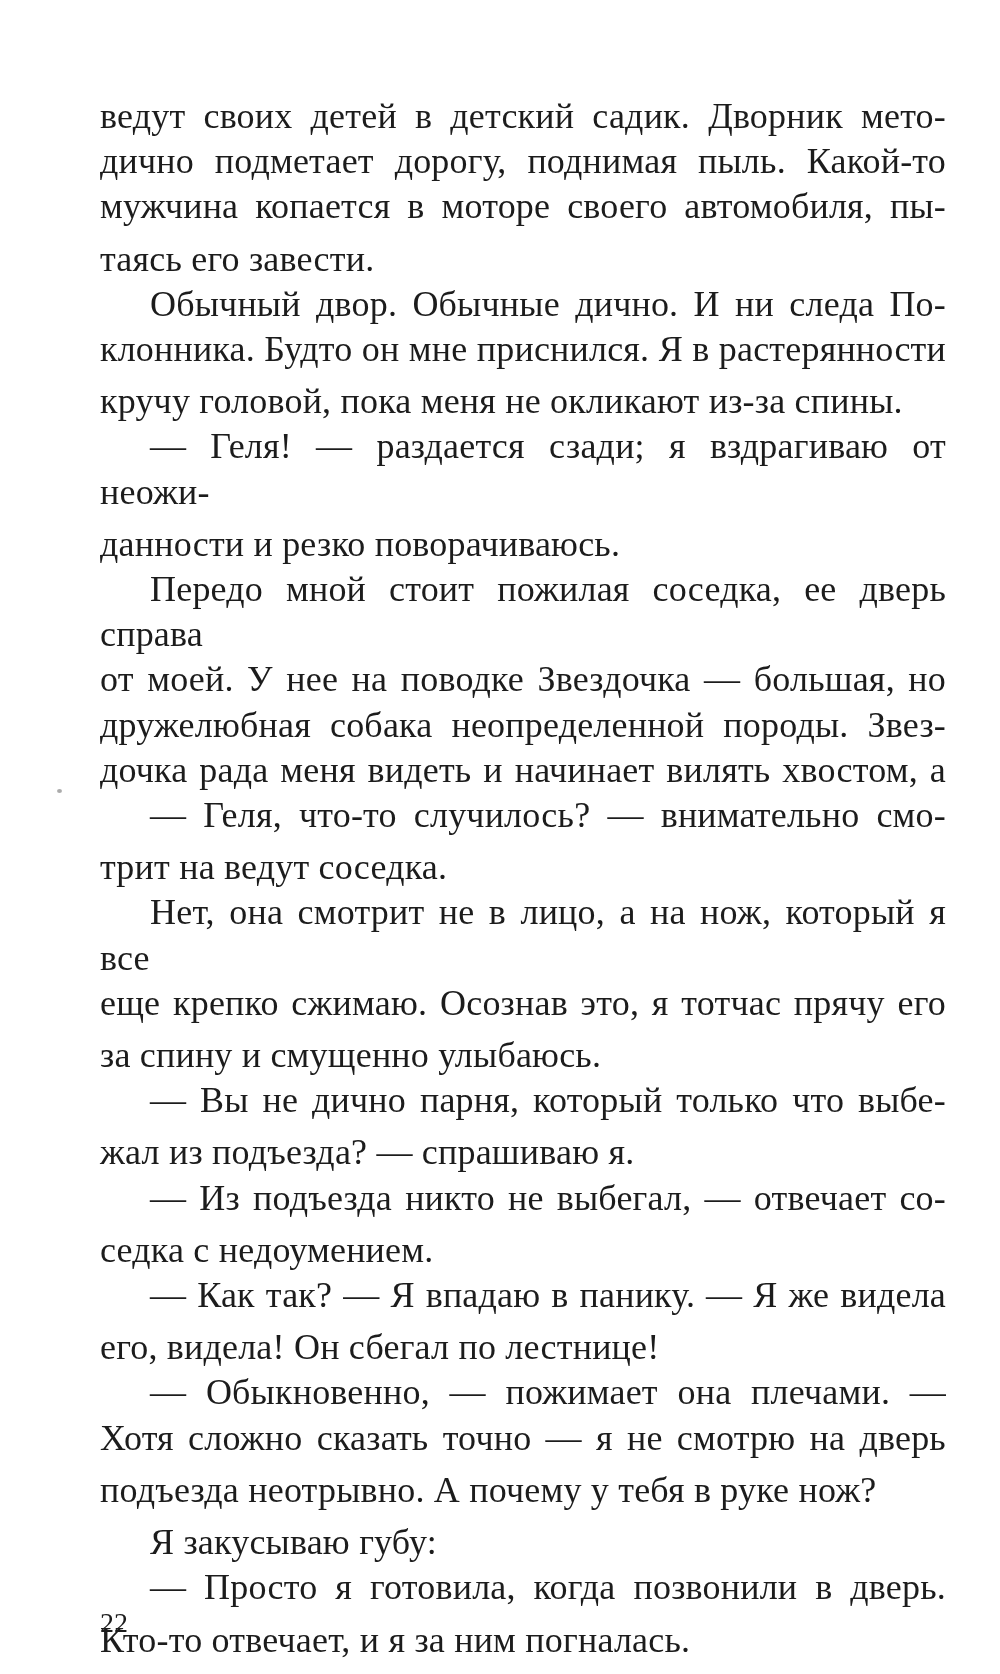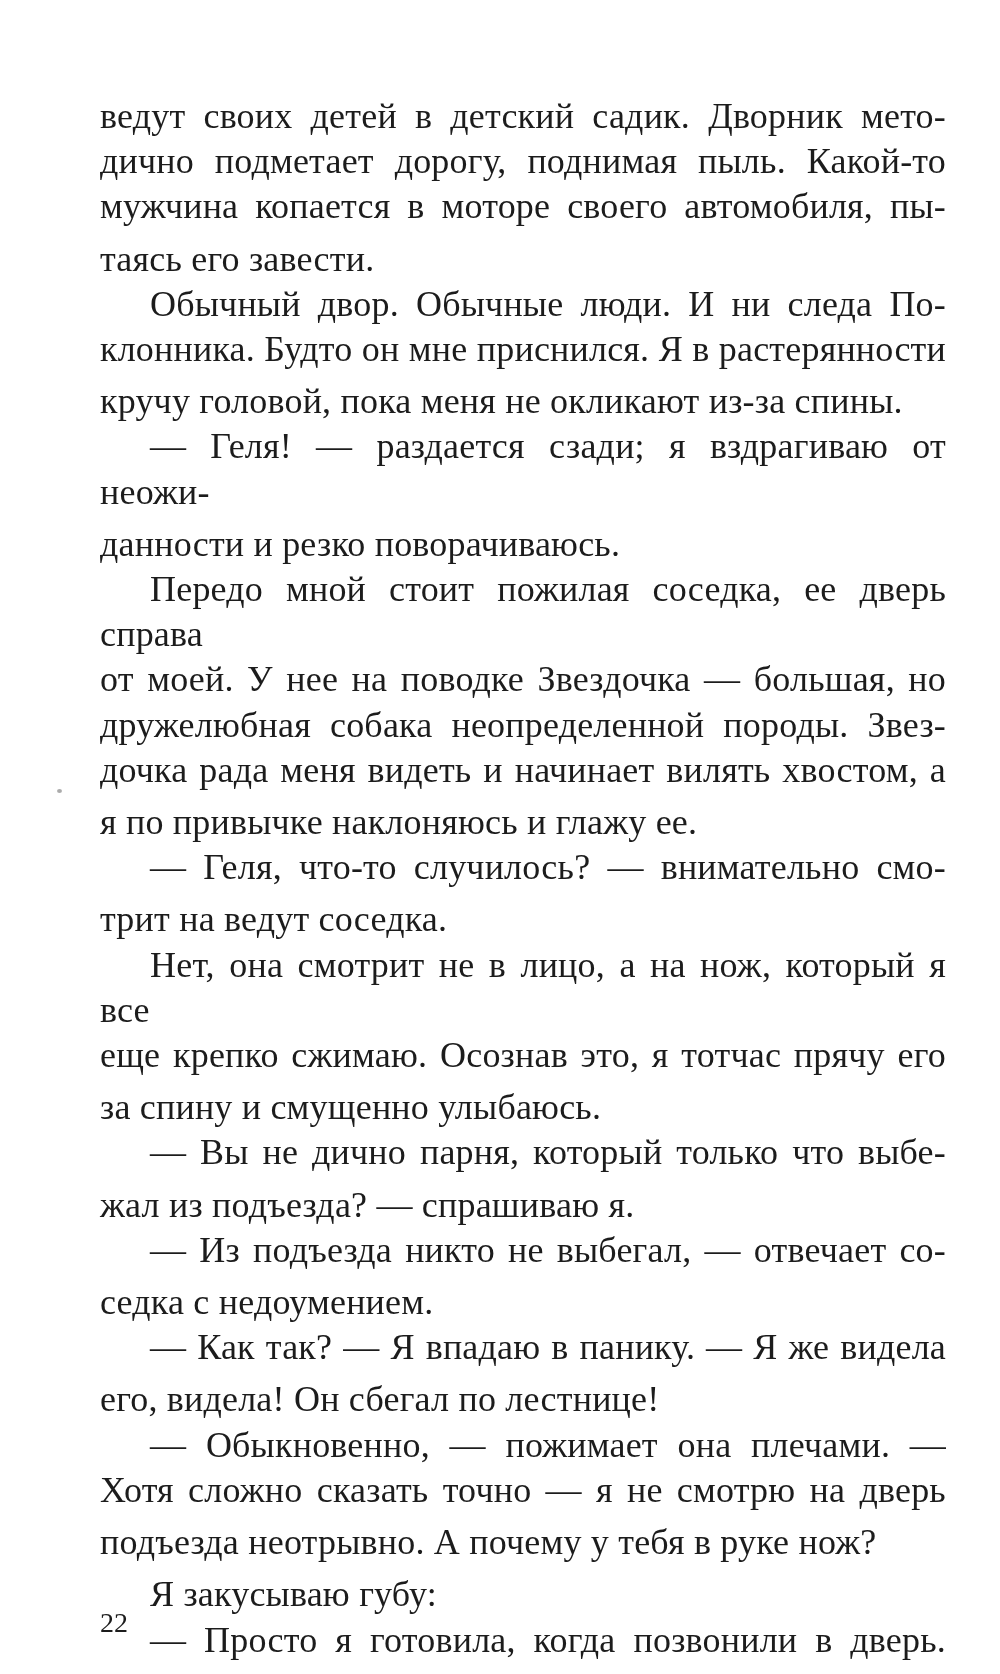--- a/index.html
+++ b/index.html
@@ -72,34 +72,33 @@
 
 <div class="page">
   <main class="text-block">
       <div class="para">
         <div class="line just">ведут своих детей в детский садик. Дворник мето-</div>
         <div class="line just">дично подметает дорогу, поднимая пыль. Какой-то</div>
         <div class="line just">мужчина копается в моторе своего автомобиля, пы-</div>
         <div class="line last">таясь его завести.</div>
       </div>
       <div class="para indent">
-        <div class="line just">Обычный двор. Обычные люди. И ни следа По-</div>
+        <div class="line just">Обычный двор. Обычные дично. И ни следа По-</div>
         <div class="line just">клонника. Будто он мне приснился. Я в растерянности</div>
         <div class="line last">кручу головой, пока меня не окликают из-за спины.</div>
       </div>
       <div class="para indent">
         <div class="line just">— Геля! — раздается сзади; я вздрагиваю от неожи-</div>
         <div class="line last">данности и резко поворачиваюсь.</div>
       </div>
       <div class="para indent">
         <div class="line just">Передо мной стоит пожилая соседка, ее дверь справа</div>
         <div class="line just">от моей. У нее на поводке Звездочка — большая, но</div>
         <div class="line just">дружелюбная собака неопределенной породы. Звез-</div>
         <div class="line just">дочка рада меня видеть и начинает вилять хвостом, а</div>
-        <div class="line last">я по привычке наклоняюсь и глажу ее.</div>
       </div>
       <div class="para indent">
         <div class="line just">— Геля, что-то случилось? — внимательно смо-</div>
         <div class="line last">трит на ведут соседка.</div>
       </div>
       <div class="para indent">
         <div class="line just">Нет, она смотрит не в лицо, а на нож, который я все</div>
         <div class="line just">еще крепко сжимаю. Осознав это, я тотчас прячу его</div>
         <div class="line last">за спину и смущенно улыбаюсь.</div>
       </div>

